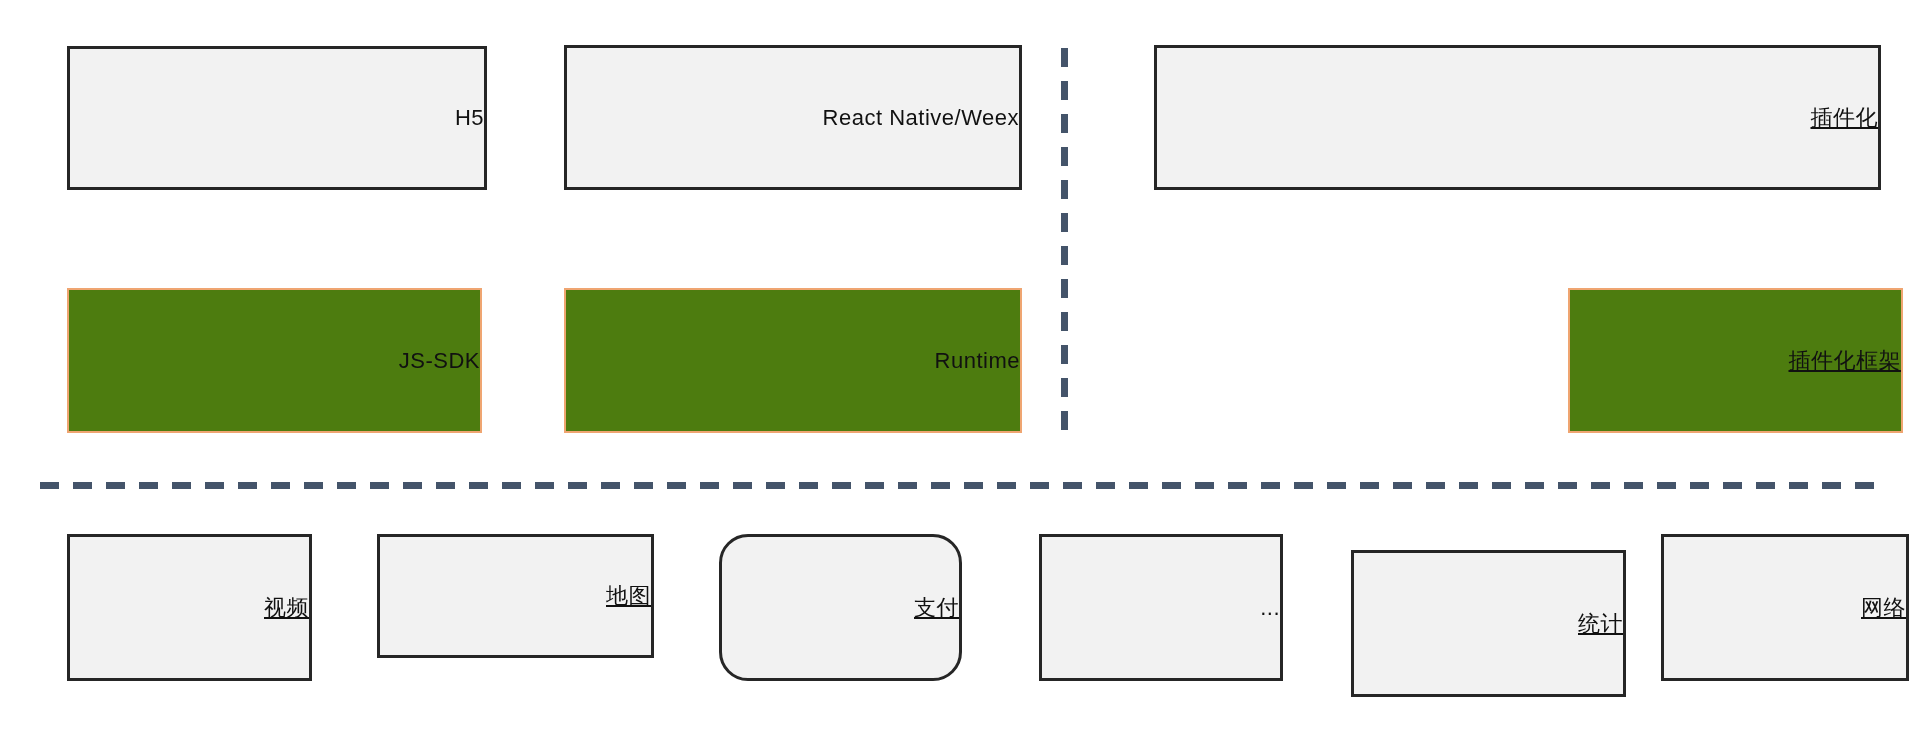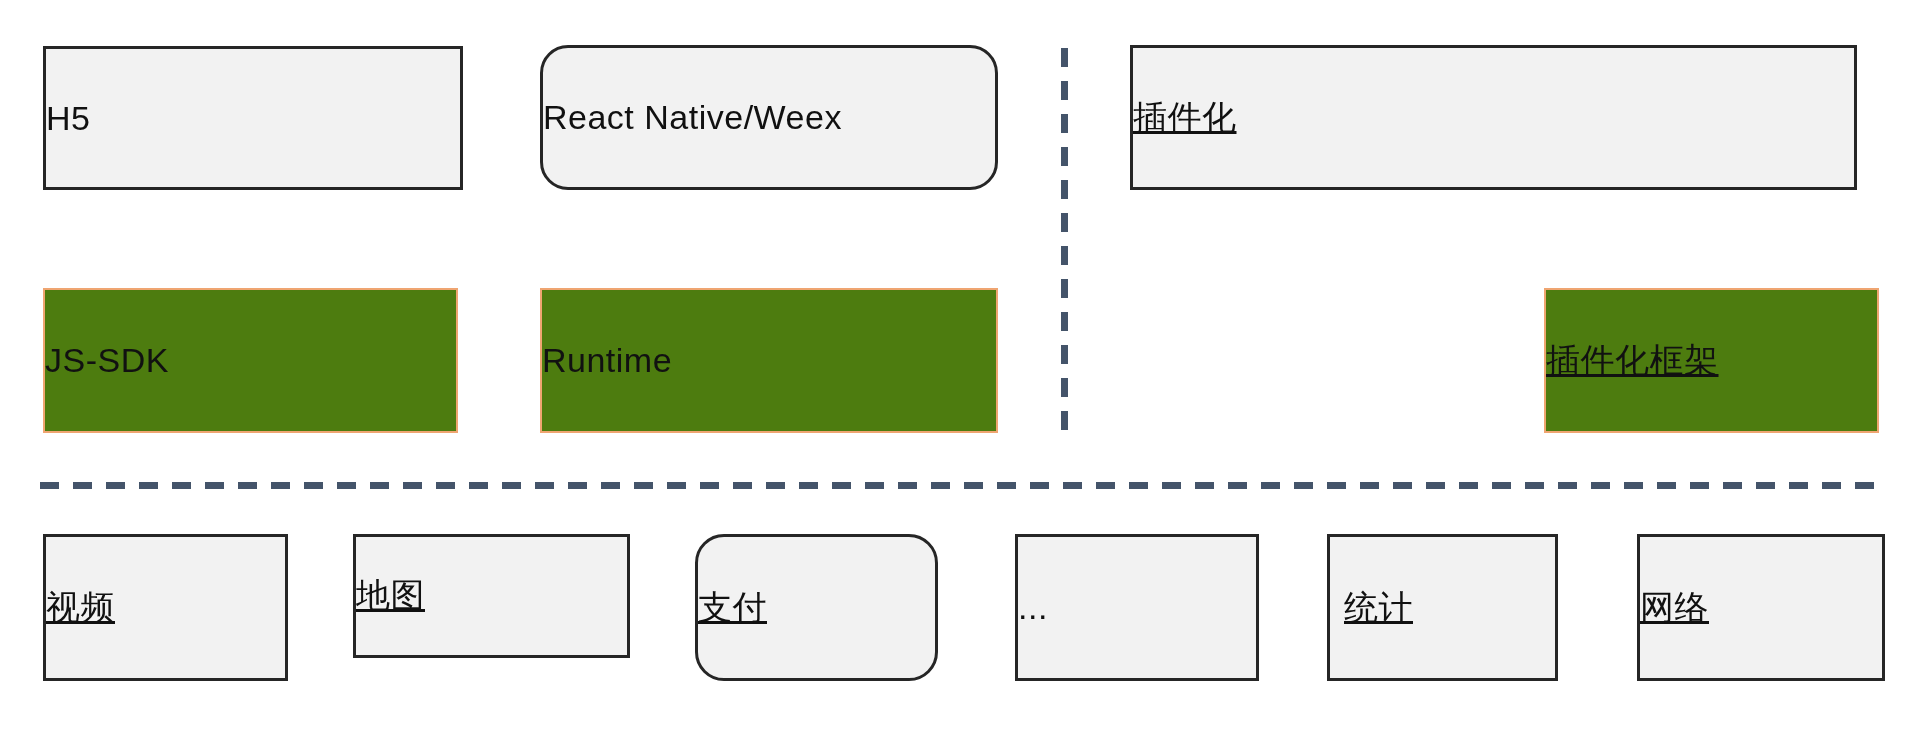--- a/index.html
+++ b/index.html
@@ -13,24 +13,25 @@
     height: 729px;
     background: #ffffff;
     overflow: hidden;
     font-family: "Liberation Sans", "DejaVu Sans", sans-serif;
   }
   .box {
     position: absolute;
     box-sizing: border-box;
     display: flex;
     align-items: center;
-    justify-content: flex-start;
-    font-size: 34px;
+    justify-content: flex-end;
+    font-size: 22px;
     color: #111111;
     letter-spacing: 0.5px;
+    margin-left: 24px;
   }
   .box.gray {
     background: #f2f2f2;
     border: 3px solid #262626;
   }
   .box.orange {
     background: #4d7c0f;
     border: 2px solid #efa571;
   }
   .cn {
@@ -55,33 +56,33 @@
     left: 40px;
     top: 482px;
     width: 1845px;
     height: 7px;
     background: repeating-linear-gradient(90deg,
       #44546a 0px, #44546a 19px,
       transparent 19px, transparent 33px);
   }
   
   #box-h5            { left: 43px;   top: 46px;  width: 420px; height: 144px; }
-  #box-rn-weex       { left: 540px;  top: 45px;  width: 458px; height: 145px; border-radius: 28px; }
+  #box-rn-weex       { left: 540px;  top: 45px;  width: 458px; height: 145px; }
   #box-plugin        { left: 1130px; top: 45px;  width: 727px; height: 145px; }
   
   #box-js-sdk        { left: 43px;   top: 288px; width: 415px; height: 145px; }
   #box-runtime       { left: 540px;  top: 288px; width: 458px; height: 145px; }
   #box-interface     { left: 1130px; top: 288px; width: 333px; height: 145px; }
   #box-plugin-frame  { left: 1544px; top: 288px; width: 335px; height: 145px; }
   
   #box-video         { left: 43px;   top: 534px; width: 245px; height: 147px; }
   #box-map           { left: 353px;  top: 534px; width: 277px; height: 124px; }
   #box-payment       { left: 695px;  top: 534px; width: 243px; height: 147px; border-radius: 29px; }
   #box-ellipsis      { left: 1015px; top: 534px; width: 244px; height: 147px; }
-  #box-statistics    { left: 1327px; top: 534px; width: 231px; height: 147px; padding-left: 14px; }
+  #box-statistics    { left: 1327px; top: 550px; width: 275px; height: 147px; padding-left: 14px; }
   #box-network       { left: 1637px; top: 534px; width: 248px; height: 147px; }
 </style>
 </head>
 <body>
 
 <div id="canvas">
 
   <div class="box gray latin" id="box-h5">
     <span>H5</span>
   </div>

